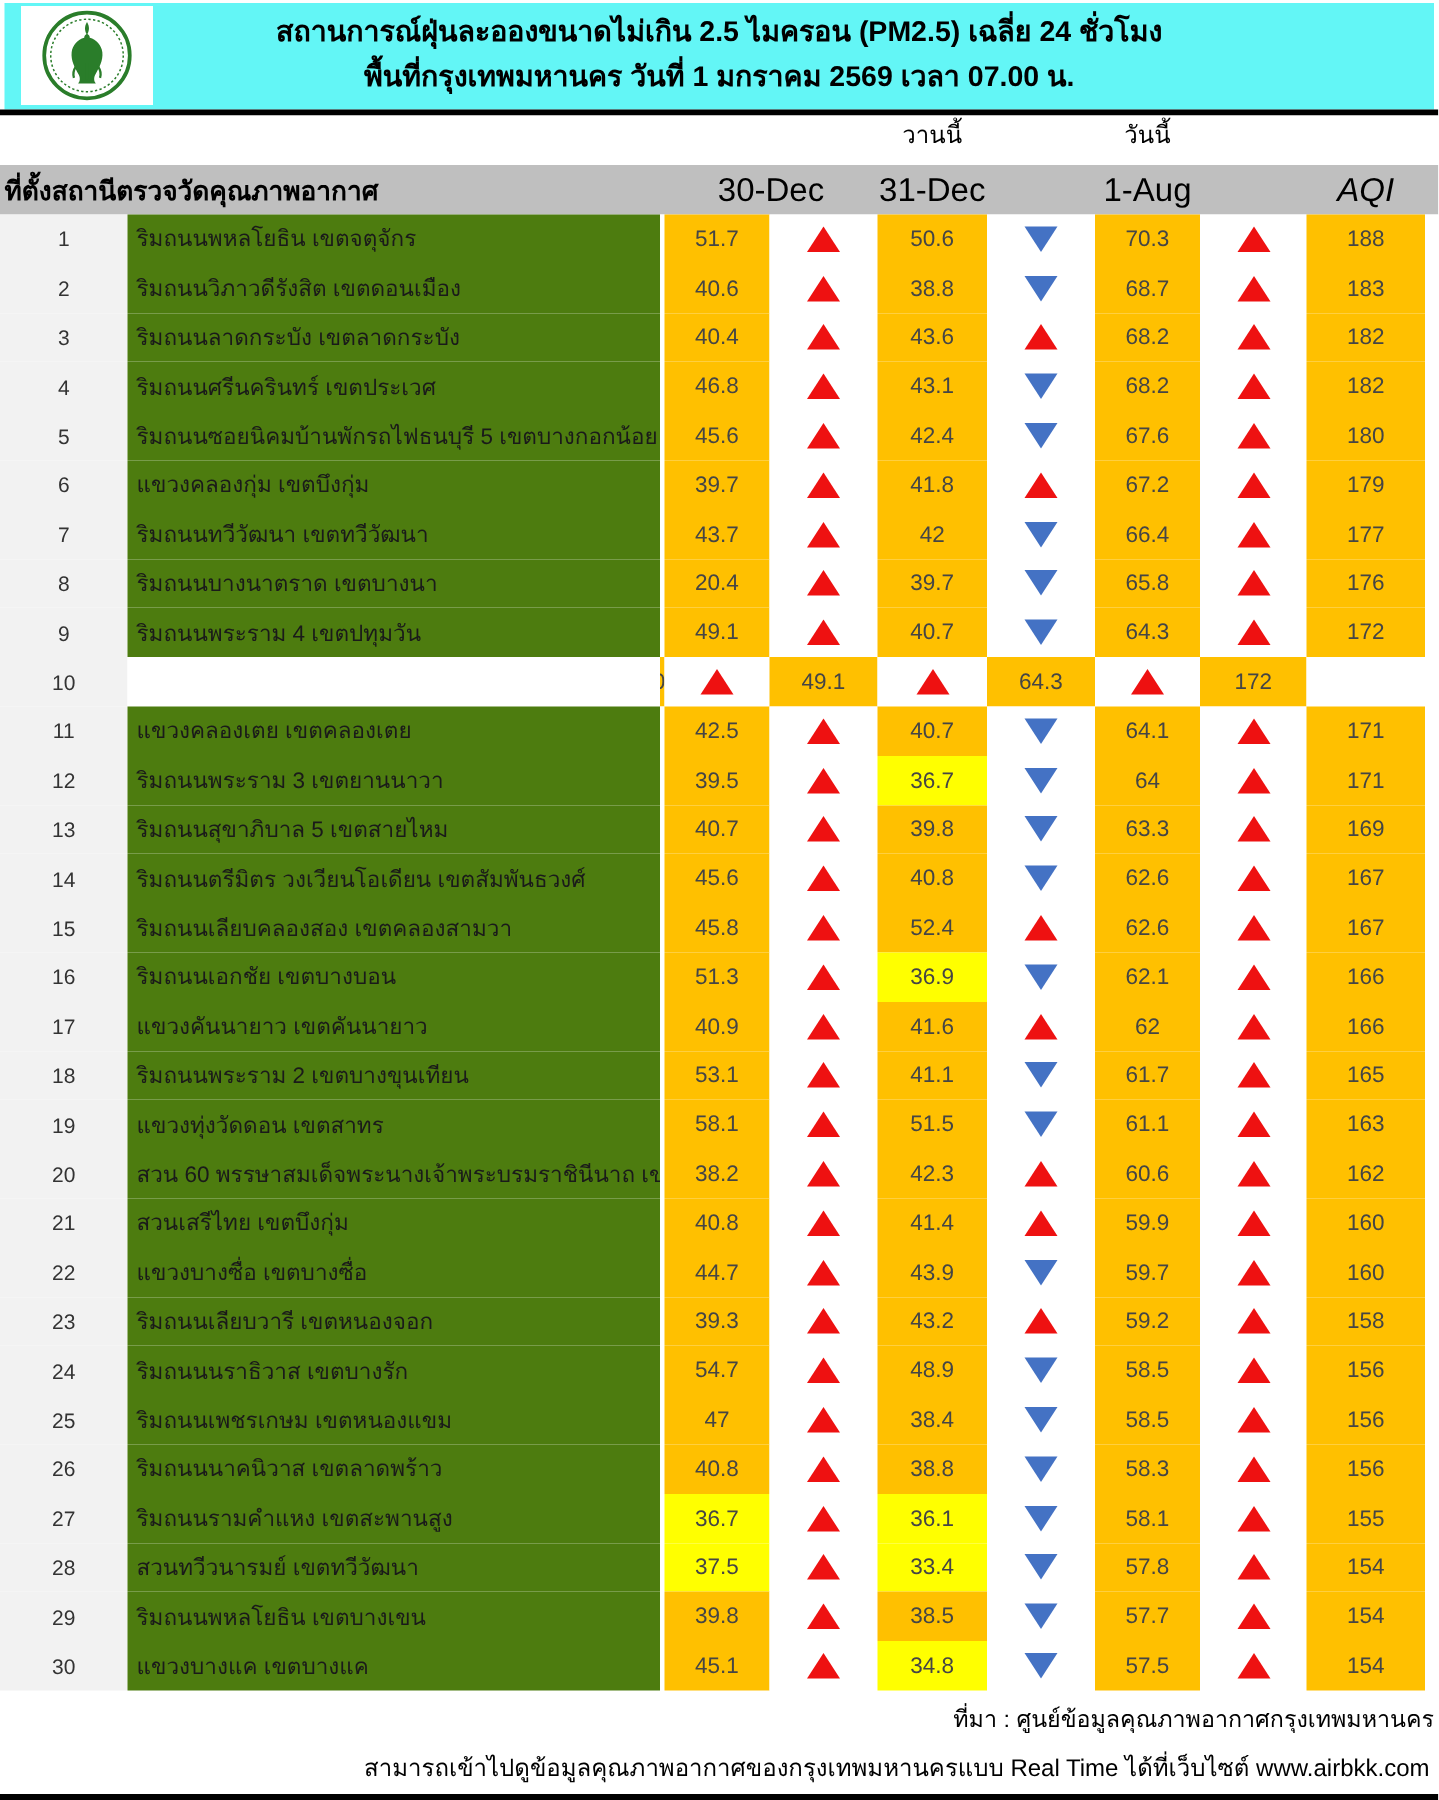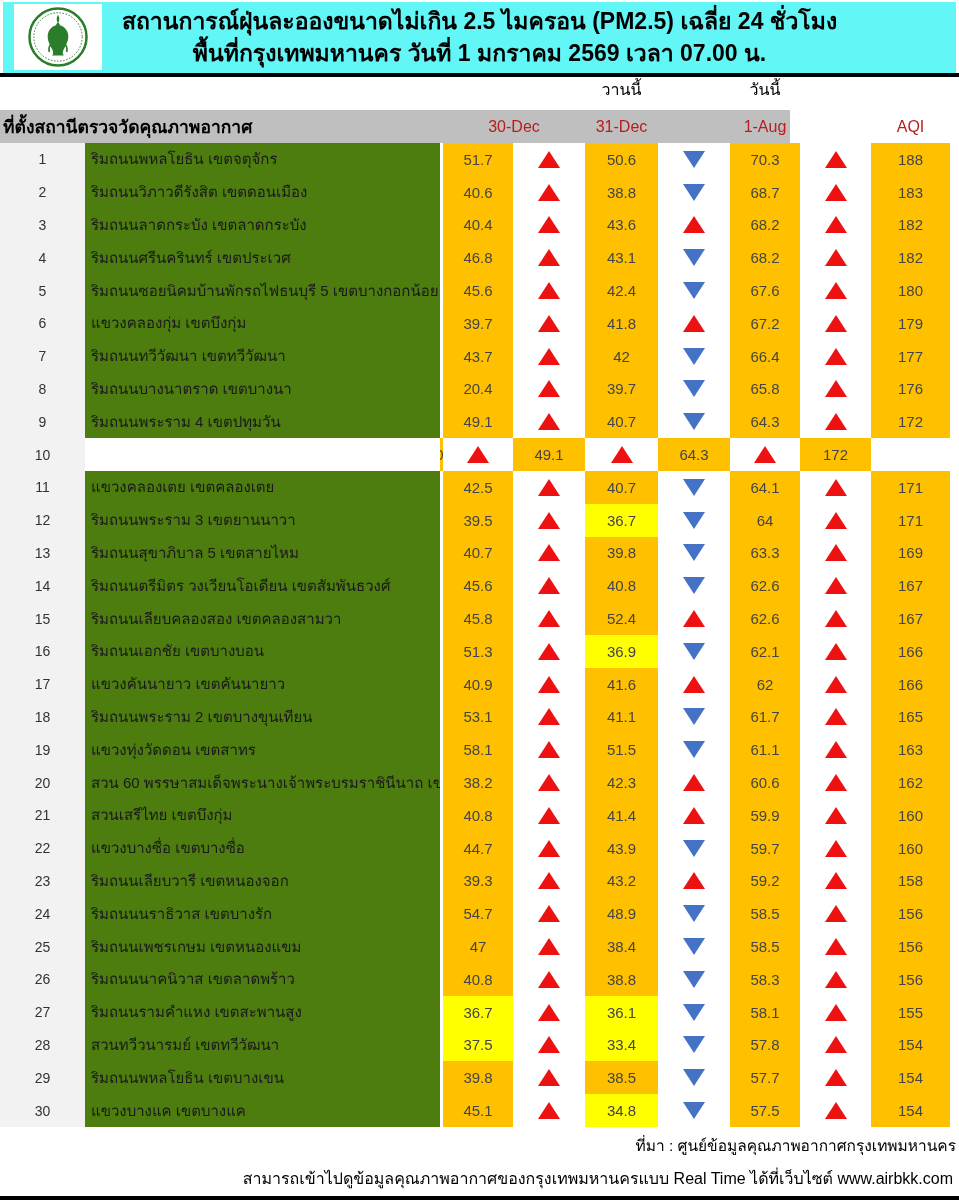--- a/index.html
+++ b/index.html
@@ -7,45 +7,45 @@
   body { font-family:"Liberation Sans", sans-serif; }
   .sheet { position:relative; width:959px; height:1200px; background:#fff; overflow:hidden; }
 
   
   .banner { position:absolute; top:2px; left:3px; right:3px; height:71px;
             background:#63F6F6; text-align:center; }
   .logo-box { position:absolute; left:11px; top:2px; width:88px; height:66px;
               background:#fff; display:flex; align-items:center; justify-content:center; }
   .titles { position:absolute; left:0; right:0; top:0; height:100%;
             display:flex; flex-direction:column; justify-content:space-evenly; }
-  .title-line { font-weight:bold; font-size:23px; color:#000; line-height:1.1; }
+  .title-line { font-weight:bold; font-size:19px; color:#000; line-height:1.1; }
 
   .rule-top { position:absolute; top:73px; left:0; width:959px; height:4px; background:#000; }
   .rule-bottom { position:absolute; top:1196px; left:0; width:959px; height:4px; background:#000; }
 
   
   .grid { display:grid; grid-template-columns:85px 355px 3px 70px 72px 73px 72px 70px 71px 79px 9px; }
 
   
   .day-row { position:absolute; top:77px; left:0; width:959px; height:23px; background:#fff; }
   .day-row span { display:flex; align-items:center; justify-content:center;
                   font-size:16px; color:#000; }
   .lbl-yesterday { grid-column:6; }
   .lbl-today { grid-column:8; }
 
   
-  .col-header { position:absolute; top:110px; left:0; width:790px; height:33px; background:#BFBFBF; }
+  .col-header { position:absolute; top:110px; left:0; width:959px; height:33px; background:#BFBFBF; }
   .col-header .station-h { grid-column:1 / span 2; display:flex; align-items:center;
                            padding-left:3px; font-weight:bold; font-size:17.5px; color:#000; }
   .col-header .date-h { display:flex; align-items:center; justify-content:center;
-                        font-size:16px; color:#b91c1c; }
+                        font-size:22px; color:#000000; }
   .h-col1 { grid-column:4 / span 2; }
   .h-col2 { grid-column:6; }
   .h-col3 { grid-column:8; }
-  .h-aqi  { grid-column:10; }
+  .h-aqi  { grid-column:10;font-style:italic; }
 
   
   .tbody { position:absolute; top:143px; left:0; width:959px; }
   .trow { height:32.8px; }
   .trow > div { display:flex; align-items:center; justify-content:center; overflow:hidden; }
   .c-num  { background:#F2F2F2; font-size:14px; color:#333; }
   .c-name { background:#4d7c0f; justify-content:flex-start !important;
             padding-left:6px; font-size:15px; color:#1a1a1a; white-space:nowrap; }
   .c-spacer { background:#fff; }
   .c-val  { font-size:15px; color:#454545; }

